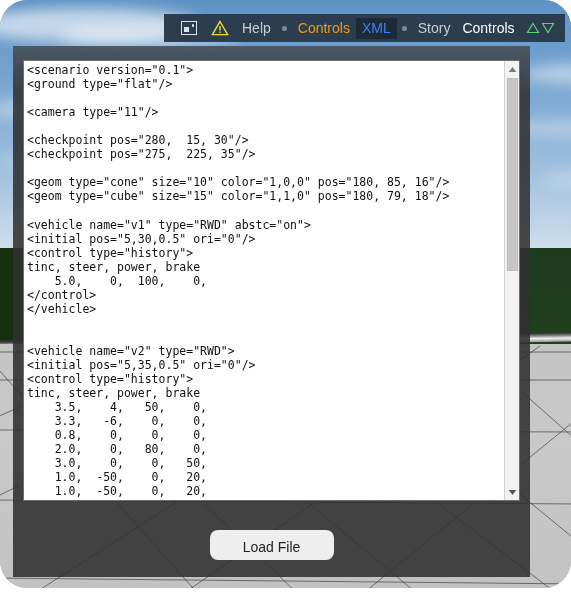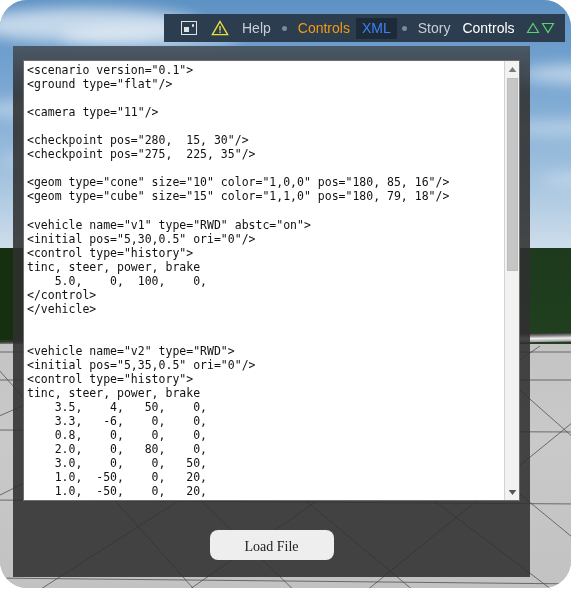--- a/index.html
+++ b/index.html
@@ -225,21 +225,21 @@
     align-items: flex-start;
     justify-content: center;
     gap: 36px;
     padding-top: 14px;
   }
   .btn {
     background: #eeeeee;
     border: none;
     border-radius: 8px;
     color: #222222;
-    font-family: Liberation Serif, serif;
+    font-family: Liberation Sans, sans-serif;
     font-size: 14px;
     height: 30px;
     min-width: 124px;
     padding: 9px 18px;
     cursor: pointer;
     text-align: center;
   }
 </style>
 </head>
 <body>

